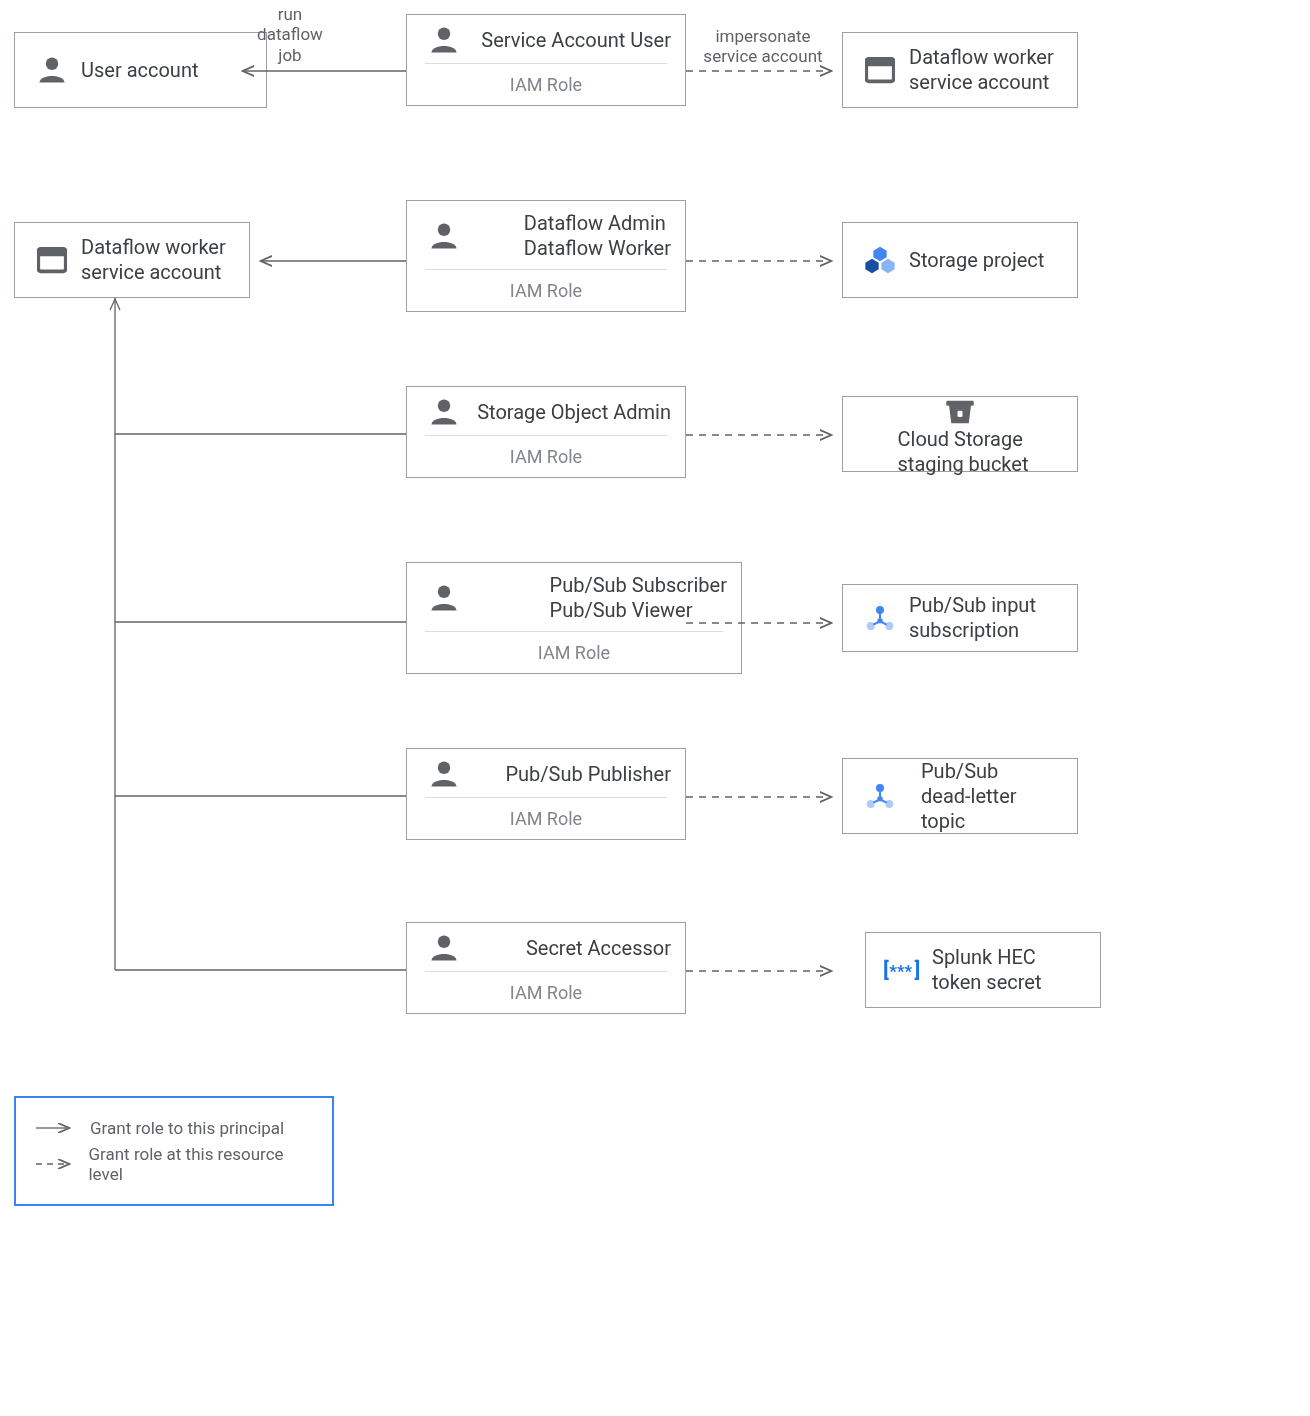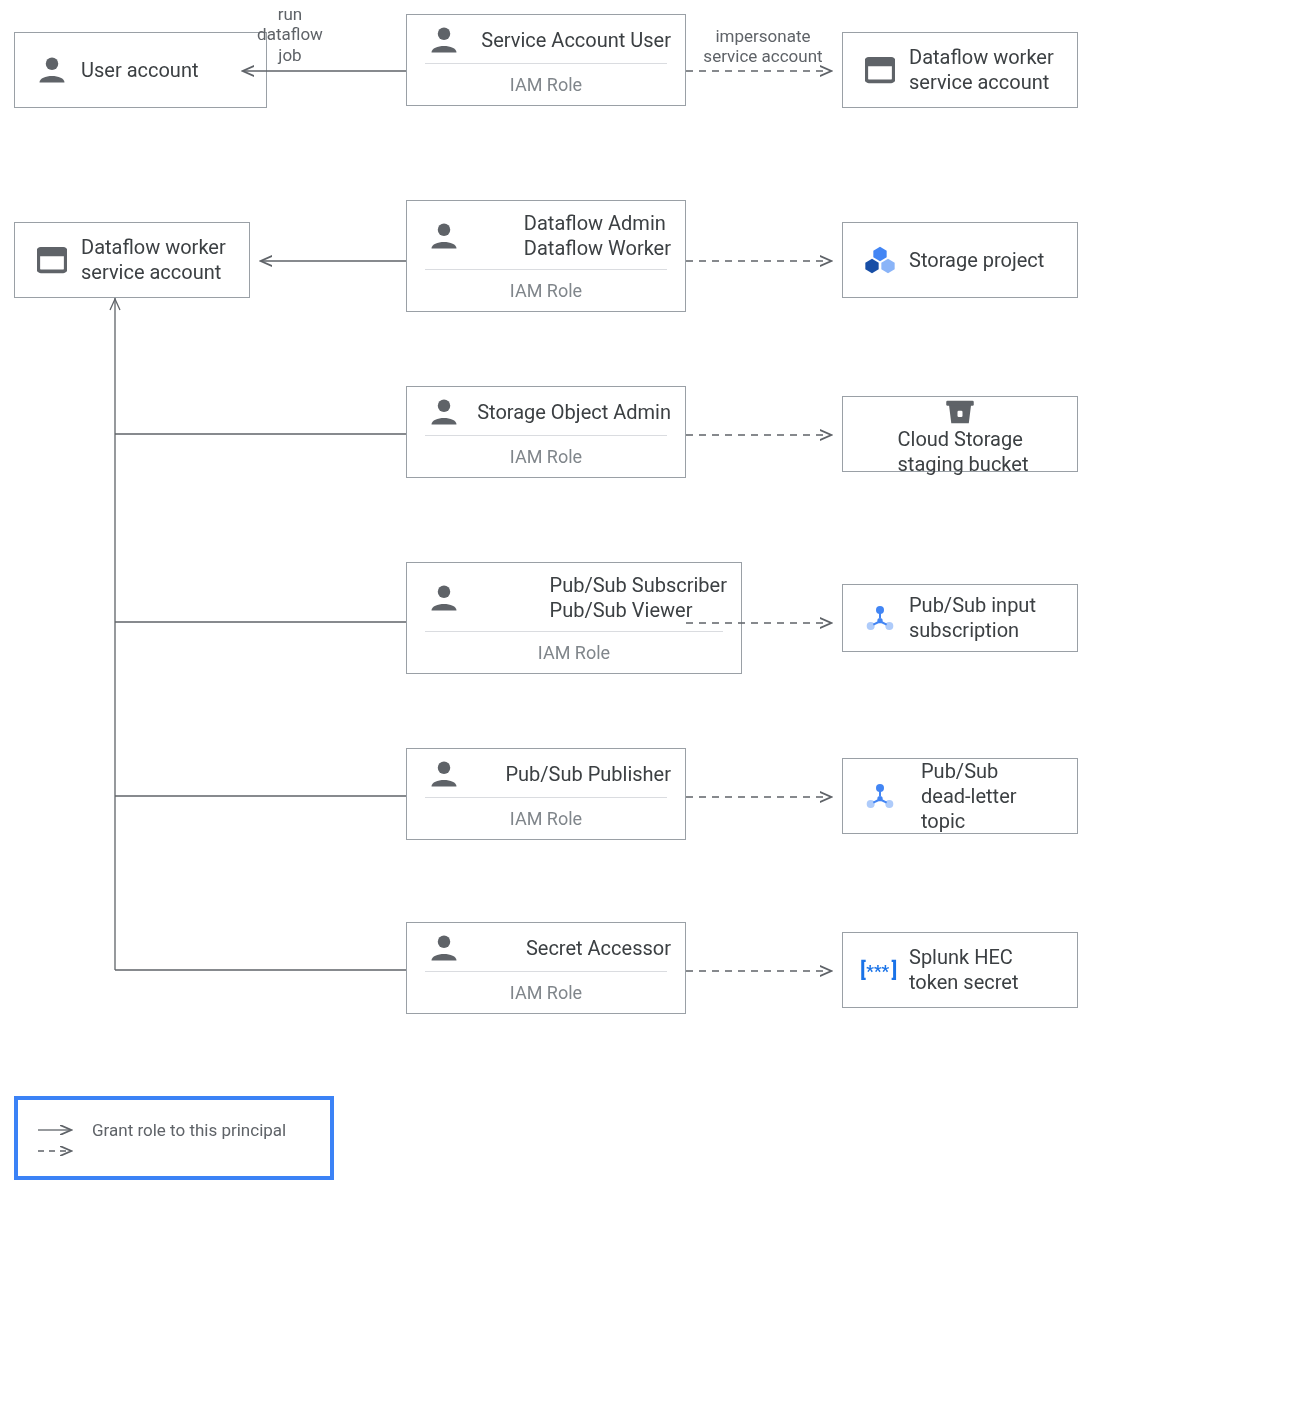--- a/index.html
+++ b/index.html
@@ -67,21 +67,21 @@
   }
   .edge-label {
     position: absolute;
     font-size: 17px;
     color: #5f6368;
     text-align: center;
     line-height: 1.2;
   }
   .legend {
     position: absolute;
-    border: 4px solid #3b82f6;
+    border: 2px solid #3b82f6;
     padding: 14px 18px;
   }
   .legend-row {
     display: flex;
     align-items: center;
     font-size: 17px;
     color: #5f6368;
     margin: 6px 0;
   }
   .legend-row svg { margin-right: 12px; }
@@ -281,21 +281,21 @@
   <div class="role-head">
     <span class="icon">
         <svg width="30" height="30" viewBox="0 0 24 24">
           <use href="#person-icon"></use>
         </svg>
       </span>
     <span class="label">Secret Accessor</span>
   </div>
   <div class="role-sub">IAM Role</div>
 </div>
-<div class="node" style="left:842px; top:932px; width:236px; height:76px;">
+<div class="node" style="left:865px; top:932px; width:236px; height:76px;">
   <span class="icon">
       <svg width="40" height="26" viewBox="0 0 38 22">
         <use href="#secret-icon"></use>
       </svg>
     </span>
   <span class="label">Splunk HEC<br>token secret</span>
 </div>
 <svg class="connector" style="left:686px; top:970px;" width="156" height="2">
   <line x1="0" y1="1" x2="144" y2="1" stroke="#5f6368" stroke-width="1.3" stroke-dasharray="7 6" marker-end="url(#arrow)"></line>
 </svg>
@@ -319,14 +319,15 @@
   <div class="legend-row">
     <svg width="44" height="10">
         <line x1="2" y1="5" x2="34" y2="5" stroke="#5f6368" stroke-width="1.3" marker-end="url(#arrow)"></line>
       </svg>
     <span>Grant role to this principal</span>
   </div>
   <div class="legend-row">
     <svg width="44" height="10">
         <line x1="2" y1="5" x2="34" y2="5" stroke="#5f6368" stroke-width="1.3" stroke-dasharray="6 5" marker-end="url(#arrow)"></line>
       </svg>
+    <span>Grant role at this resource level</span>
   </div>
 </div>
 
 </body></html>

